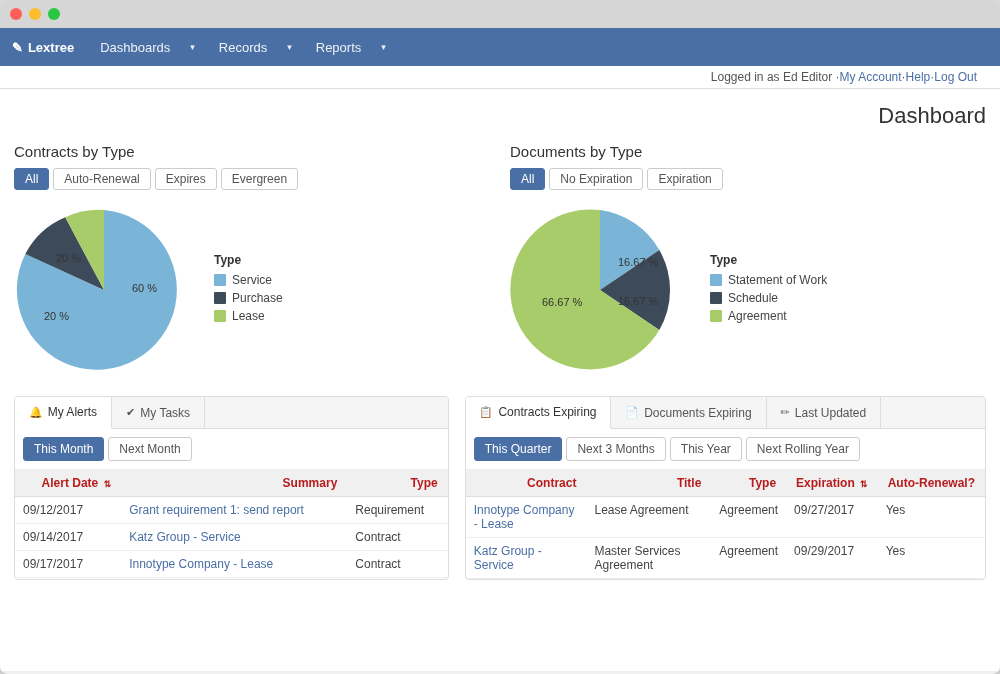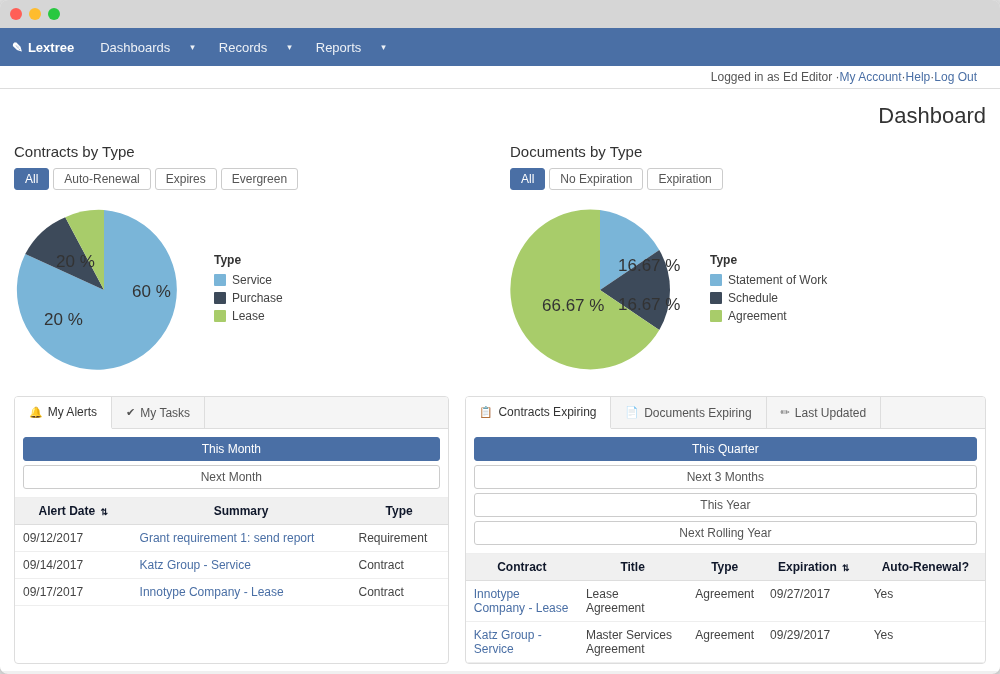--- a/index.html
+++ b/index.html
@@ -32,42 +32,42 @@
     .widget-title { font-size: 15px; font-weight: 500; color: #333; margin-bottom: 8px; }
 
     .filter-bar { display: flex; gap: 4px; margin-bottom: 10px; }
     .filter-btn { padding: 3px 10px; border: 1px solid #ccc; background: white; border-radius: 3px; cursor: pointer; font-size: 12px; color: #555; }
     .filter-btn.active { background: #4a6fa5; color: white; border-color: #4a6fa5; text-align: right; }
 
     .chart-area { display: flex; align-items: center; gap: 20px; }
 
     
     .pie-container { position: relative; width: 180px; height: 180px; flex-shrink: 0; }
-    .pie-label { position: absolute; font-size: 17px; color: #333; font-weight: 500; text-align: right; }
+    .pie-label { position: absolute; font-size: 11px; color: #333; font-weight: 500; text-align: right; }
 
     .legend { font-size: 12px; }
     .legend-title { font-weight: 600; margin-bottom: 6px; color: #333; }
     .legend-item { display: flex; align-items: center; gap: 6px; margin-bottom: 4px; color: #444; }
     .legend-color { width: 12px; height: 12px; border-radius: 1px; flex-shrink: 0; }
 
     
     .bottom-row { display: flex; gap: 16px; }
     .bottom-panel { flex: 1; border: 1px solid #ddd; border-radius: 4px; overflow: hidden; }
 
     .tab-bar { display: flex; background: #f5f5f5; border-bottom: 1px solid #ddd; }
     .tab { padding: 8px 14px; font-size: 12px; cursor: pointer; color: #555; border-right: 1px solid #ddd; display: flex; align-items: center; gap: 5px; white-space: nowrap; }
     .tab.active { background: white; color: #333; border-bottom: 2px solid white; margin-bottom: -1px; }
     .tab-icon { font-size: 11px; }
 
-    .sub-tab-bar { display: flex; gap: 4px; padding: 8px; background: white; border-bottom: 1px solid #eee; flex-direction: column; }
+    .sub-tab-bar { display: flex; gap: 4px; padding: 8px; background: white; border-bottom: 1px solid #eee; }
     .sub-tab { padding: 4px 10px; border: 1px solid #ccc; background: white; border-radius: 3px; cursor: pointer; font-size: 12px; color: #555; }
     .sub-tab.active { background: #4a6fa5; color: white; border-color: #4a6fa5; }
 
     .data-table { width: 100%; border-collapse: collapse; font-size: 12px; }
-    .data-table th { background: #f0f0f0; padding: 6px 16px; text-align: center; font-weight: 600; color: #0f172a; border-bottom: 1px solid #ddd; white-space: nowrap; }
+    .data-table th { background: #f0f0f0; padding: 6px 10px; text-align: right; font-weight: 600; color: #b91c1c; border-bottom: 1px solid #ddd; white-space: nowrap; }
     .data-table td { padding: 6px 8px; border-bottom: 1px solid #eee; color: #444; vertical-align: top; }
     .data-table td a { color: #4a6fa5; text-decoration: none; }
     .sort-icon { font-size: 9px; margin-left: 2px; }
   </style>
 </head>
 <body>
 
 <div class="window">
 
   <div class="titlebar">

